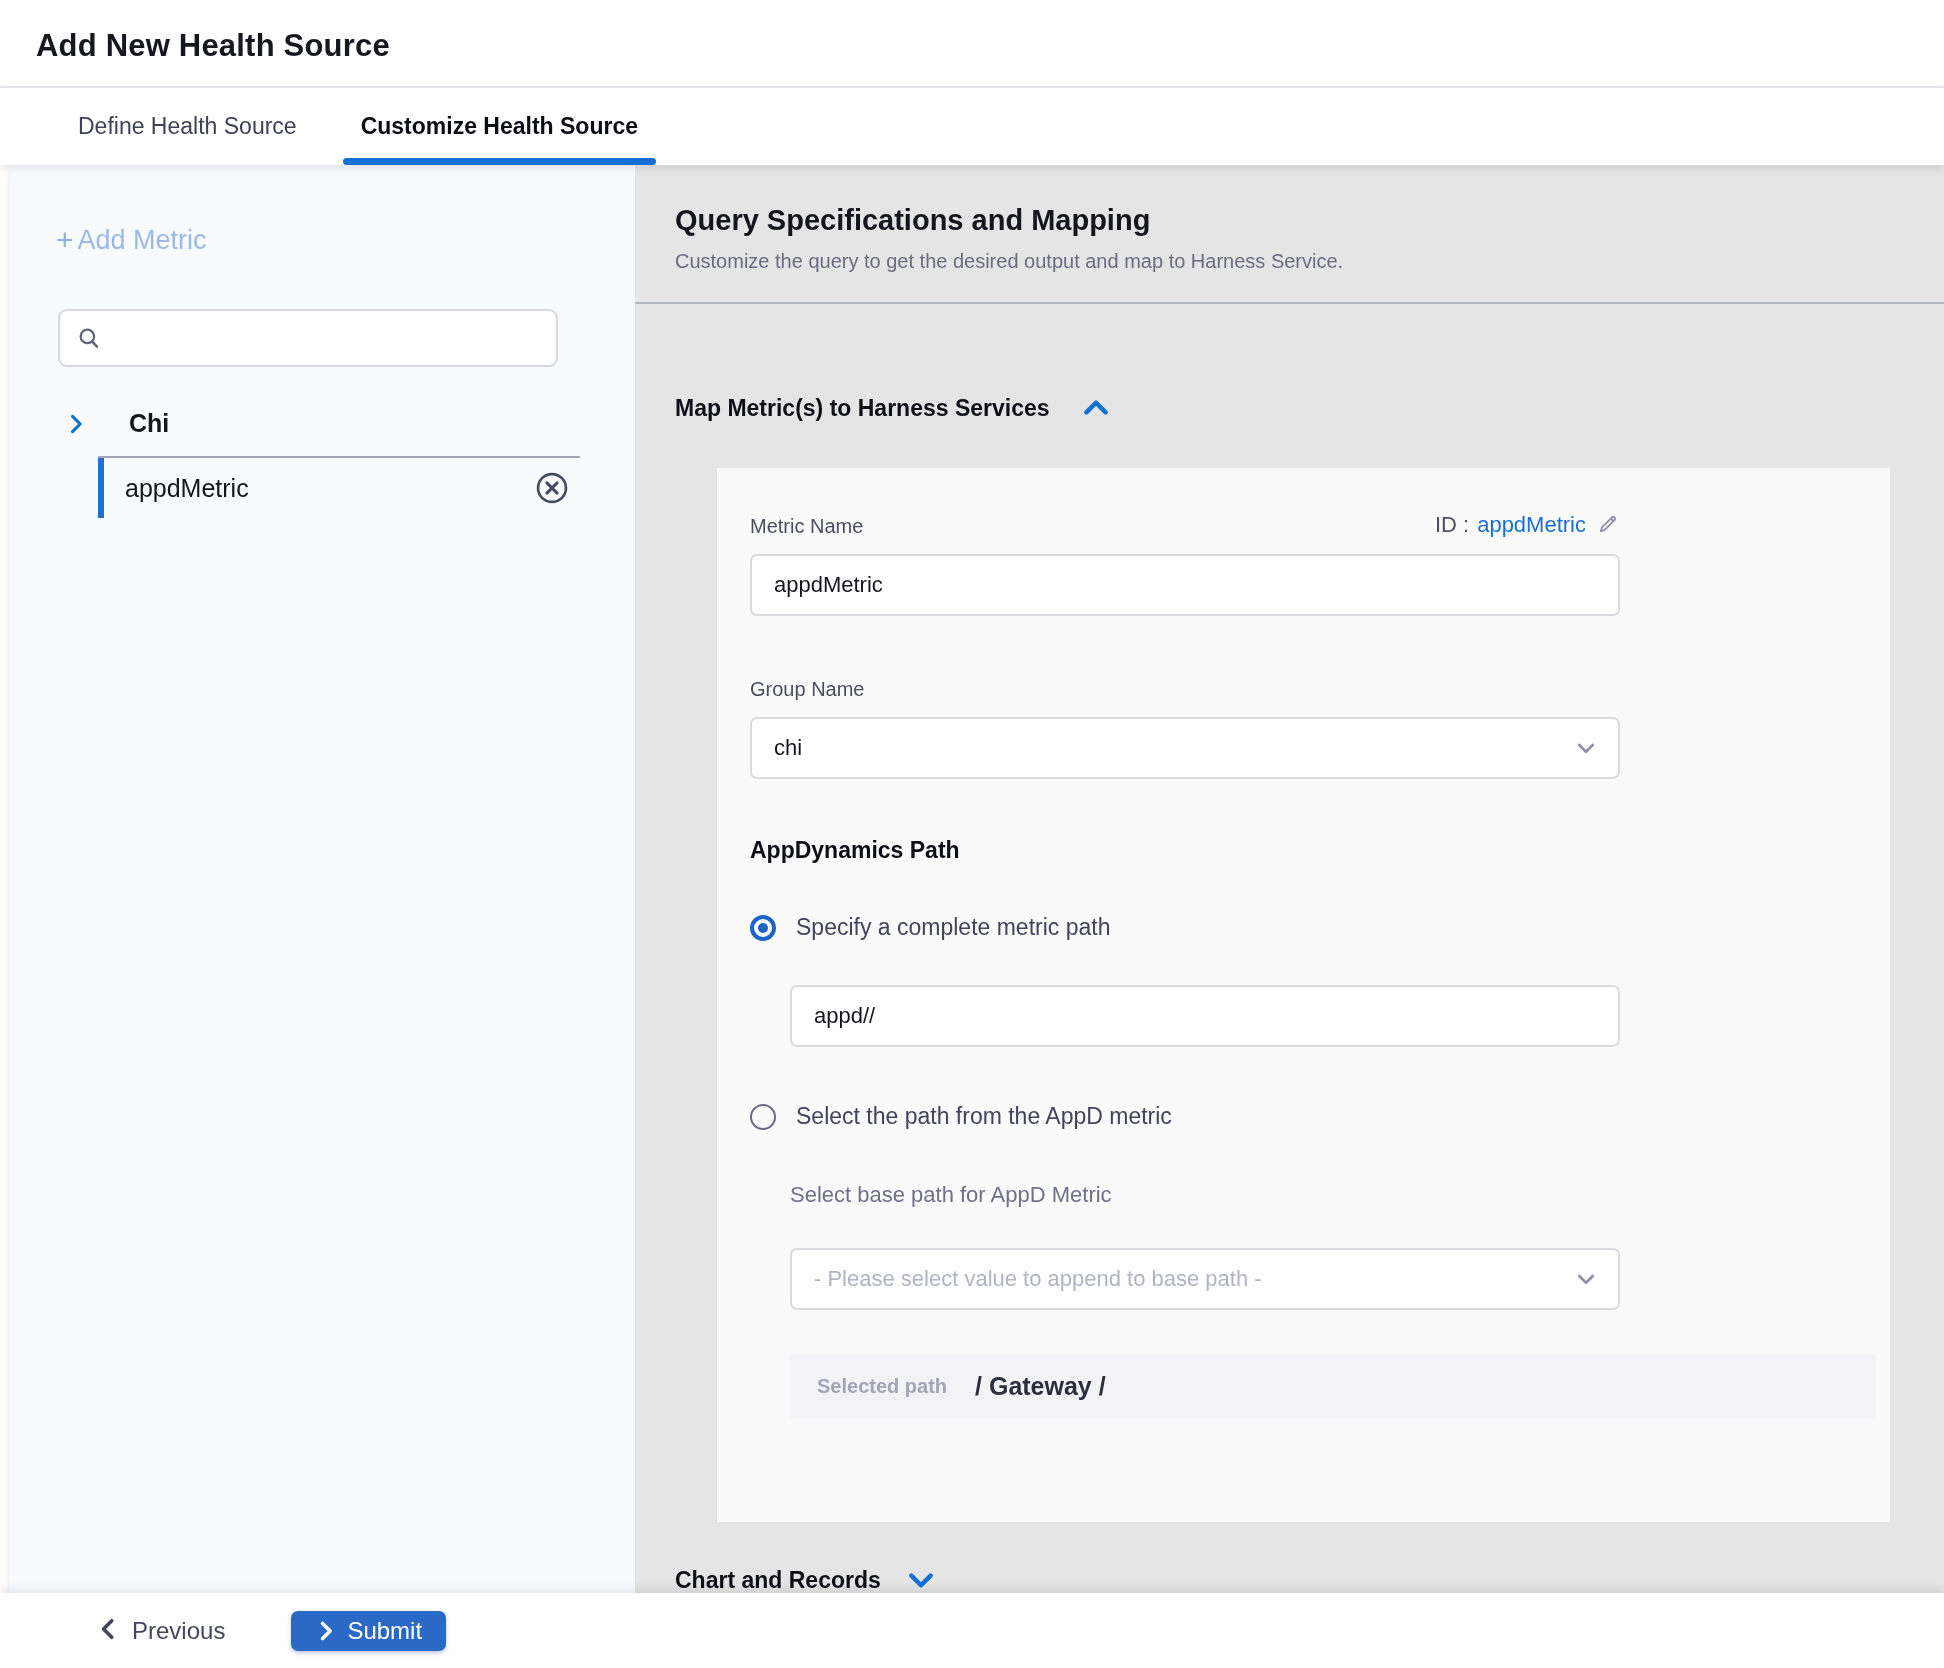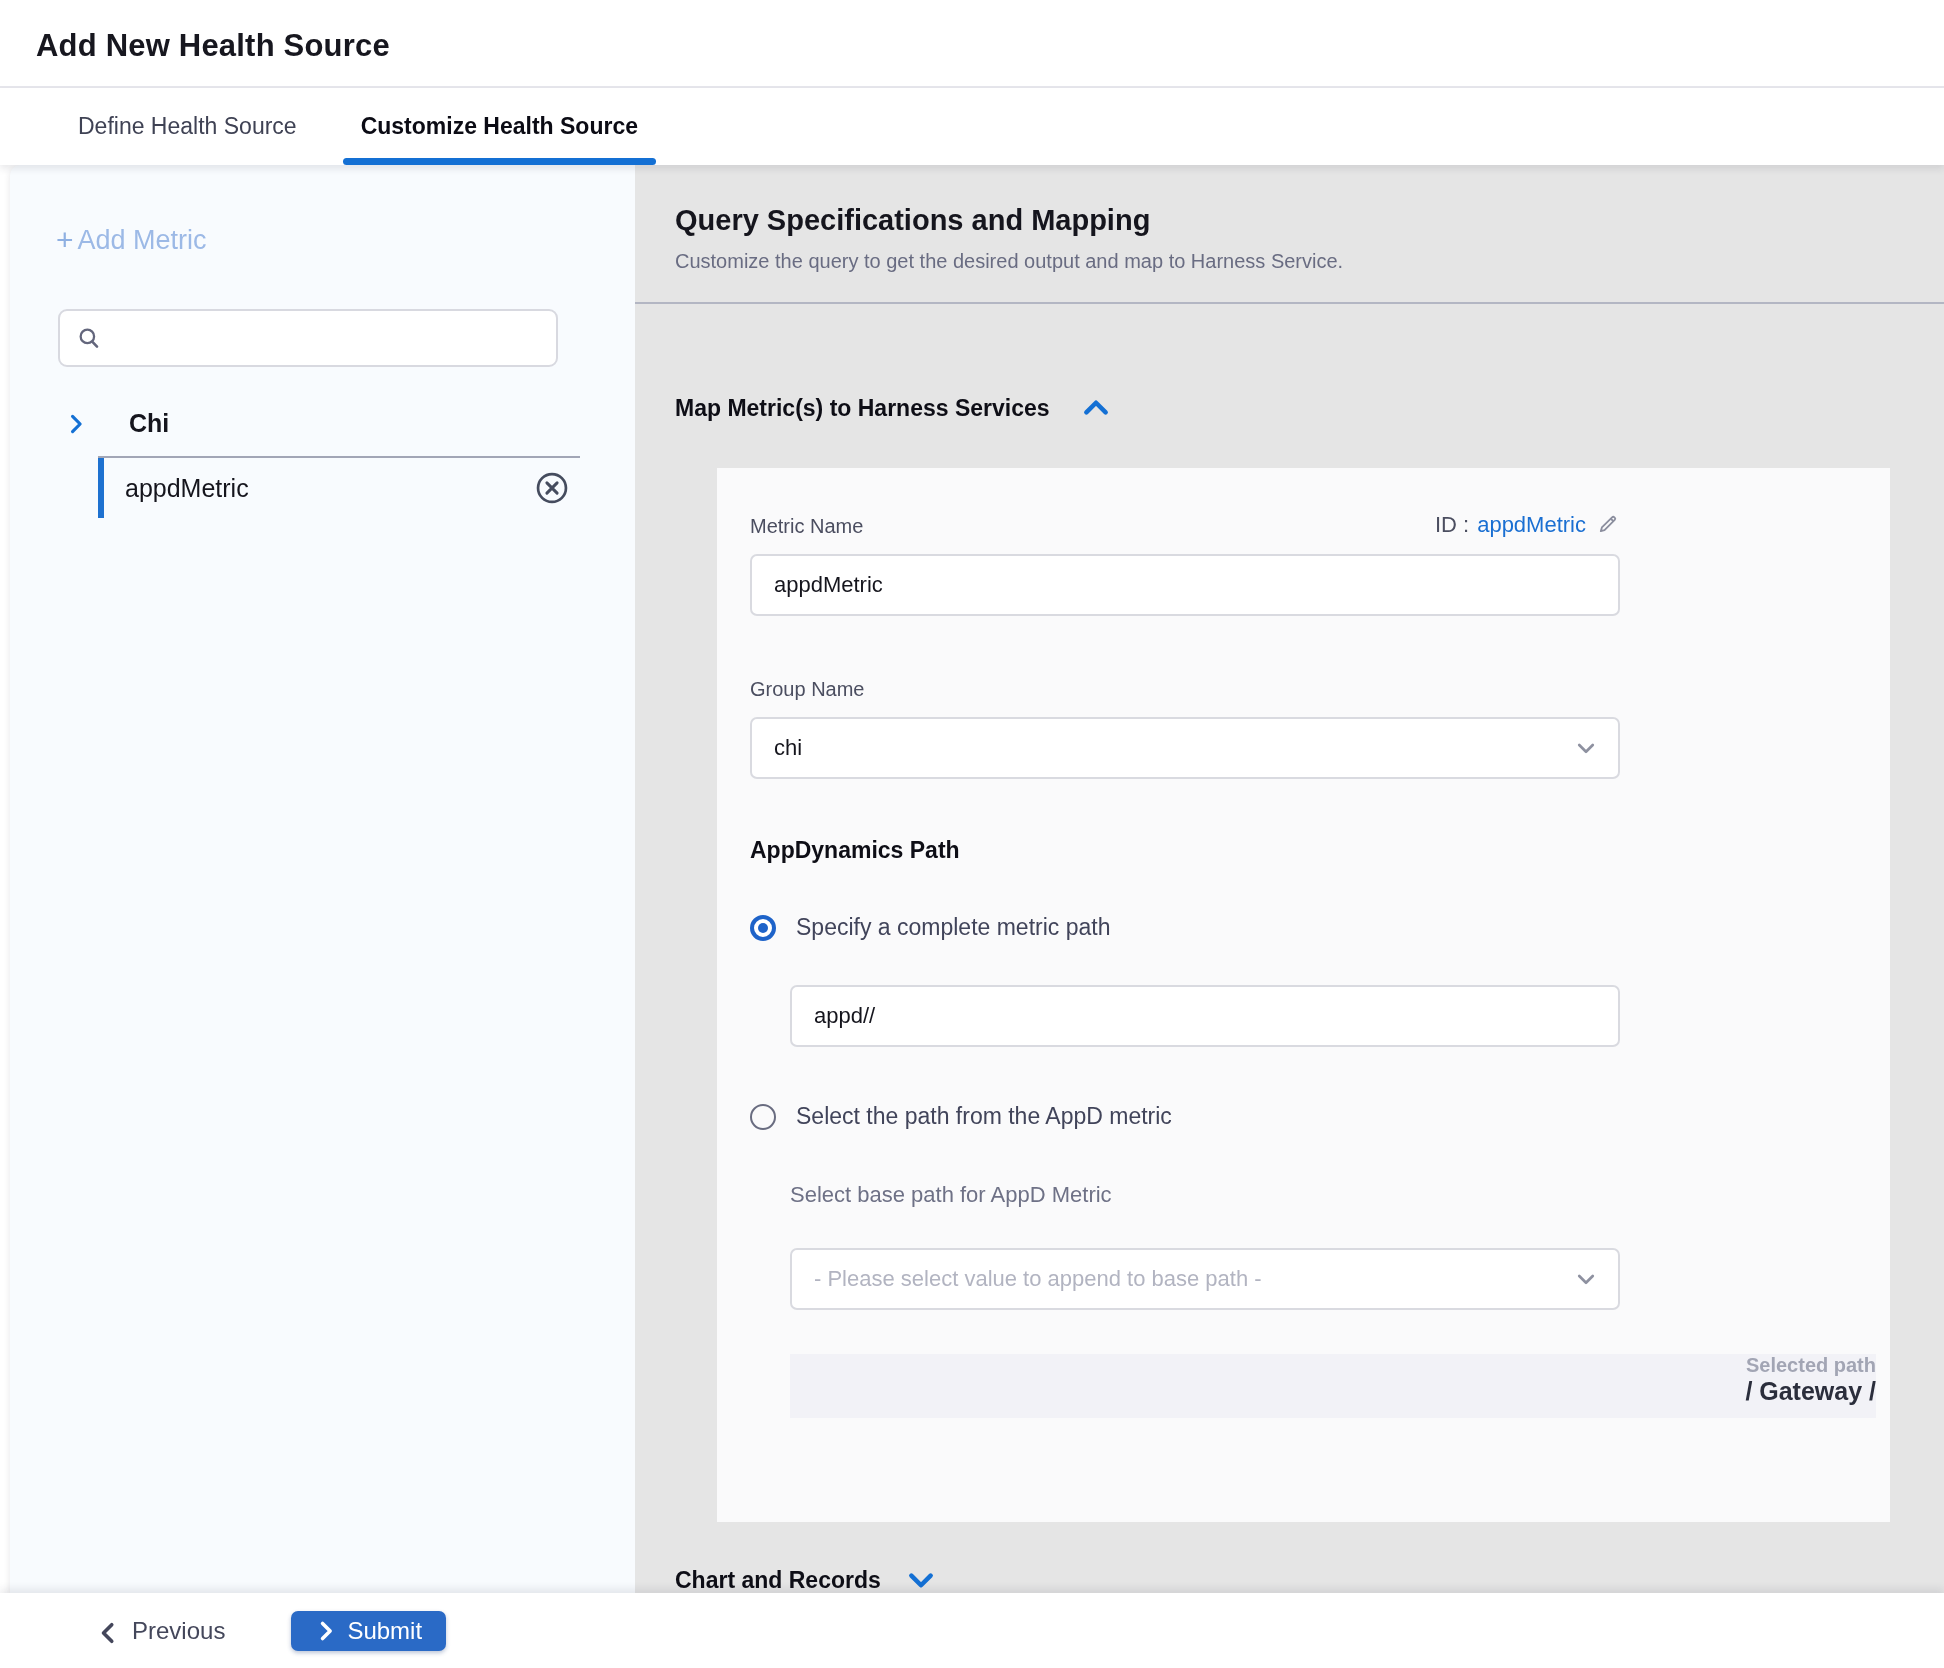--- a/index.html
+++ b/index.html
@@ -82,32 +82,32 @@
     margin:-5px 0 0 -5px; border-radius:50%; background:#1e63c9; }
   .radio.unchecked { border:2px solid #696c80; background:transparent; }
   .radio-label { font-size:23px; color:#41445a; margin-left:20px; }
 
   .indent { margin-left:40px; }
   .indent-input { width:830px; margin-top:44px; }
   .base-path-label { margin-top:52px; font-size:22px; color:#6e7186; }
   .indent-select { width:830px; margin-top:40px;gap:32px; }
 
   .selected-path-bar { margin-top:44px; margin-left:40px; width:1086px; height:64px;
-    background:#f2f2f7; display:flex; align-items:flex-end; padding-left:27px;flex-direction:column; }
+    background:#f2f2f7; display:flex; align-items:center; padding-left:27px; }
   .sp-label { font-size:20px; color:#a2a5b4; font-weight:700; }
   .sp-value { font-size:25px; color:#2b2e3c; font-weight:700; margin-left:28px; }
 
   .chart-head { margin-top:44px; }
   .assign-head { margin-top:32px; }
   .section-head .chev-sm { margin-left:26px; }
 
   
   .footer { position:absolute; left:0; bottom:0; width:1944px; height:75px; background:#fff;
     box-shadow:0 -4px 8px rgba(40,41,61,.10); display:flex; align-items:center; padding-left:96px; z-index:5; }
-  .prev-btn { display:flex; align-items:flex-end; color:#44475b; font-size:24px; cursor:pointer; }
+  .prev-btn { display:flex; align-items:flex-start; color:#44475b; font-size:24px; cursor:pointer; }
   .prev-btn .chev { display:flex; margin-right:12px; color:#44475b; }
   .submit-btn { margin-left:66px; height:40px; background:var(--submit); border:none; border-radius:7px;
     color:#fff; font-size:24px; display:flex; align-items:center; padding:0 24px; cursor:pointer;
     font-family:inherit; box-shadow:0 2px 4px rgba(30,60,120,.3); }
   .submit-btn .chev { display:flex; margin-right:10px; color:#fff; }
 </style>
 </head>
 <body>
 
 <div class="page" style="--accent:#1470d4; --submit:#2a6ac6;">

